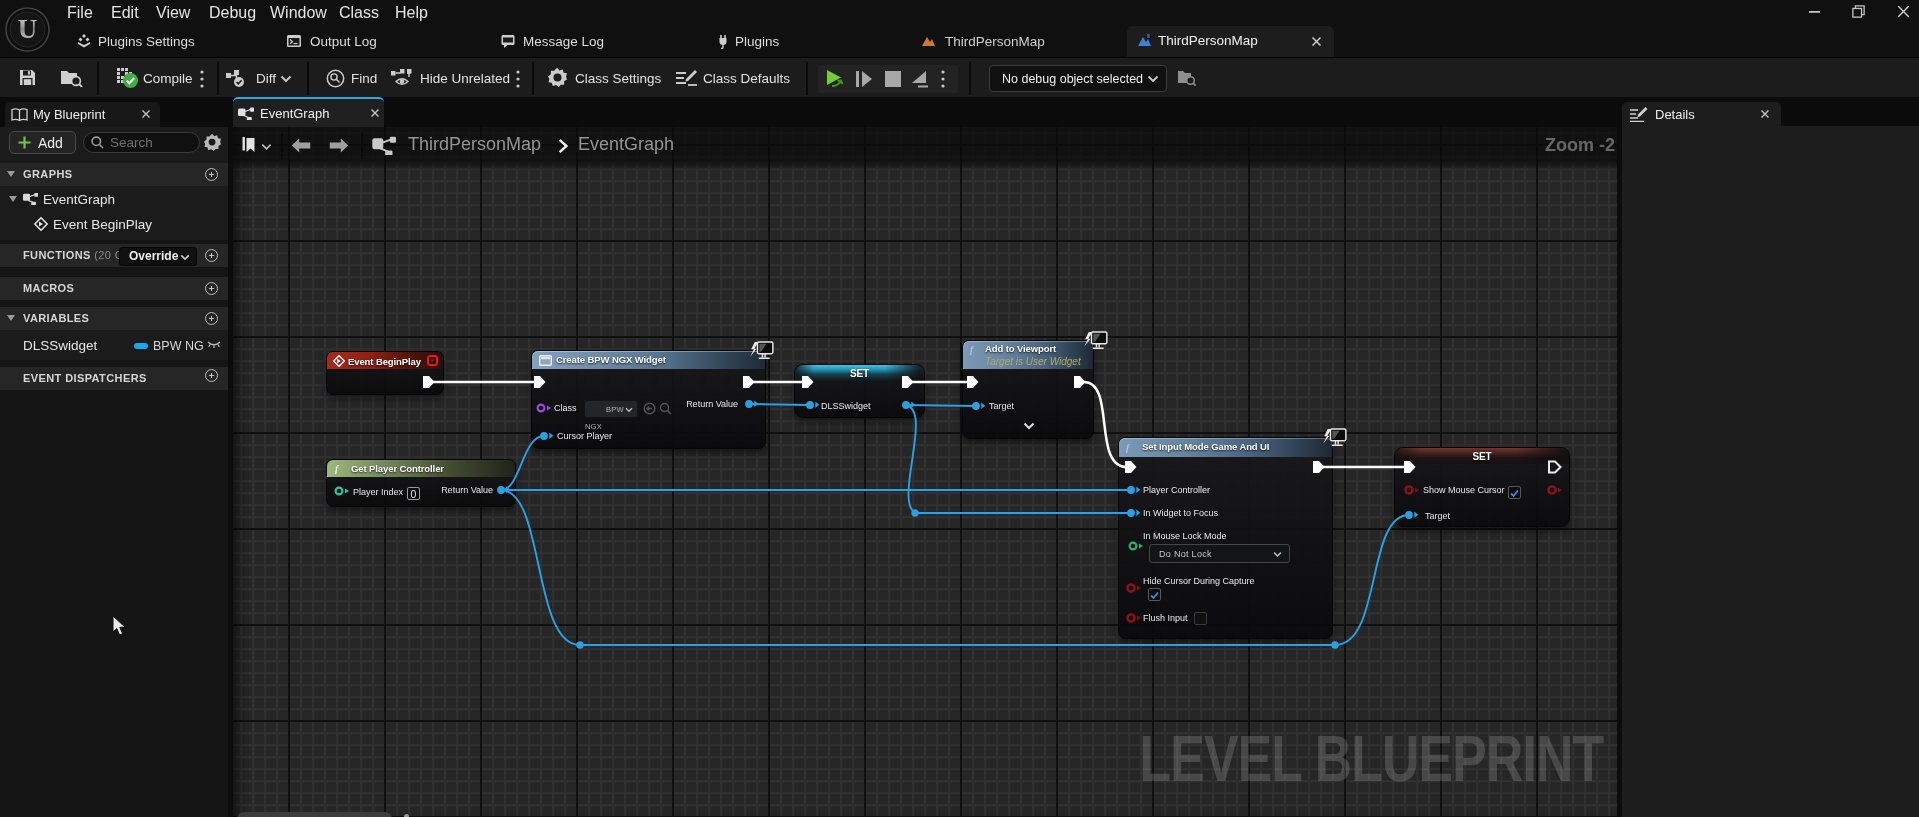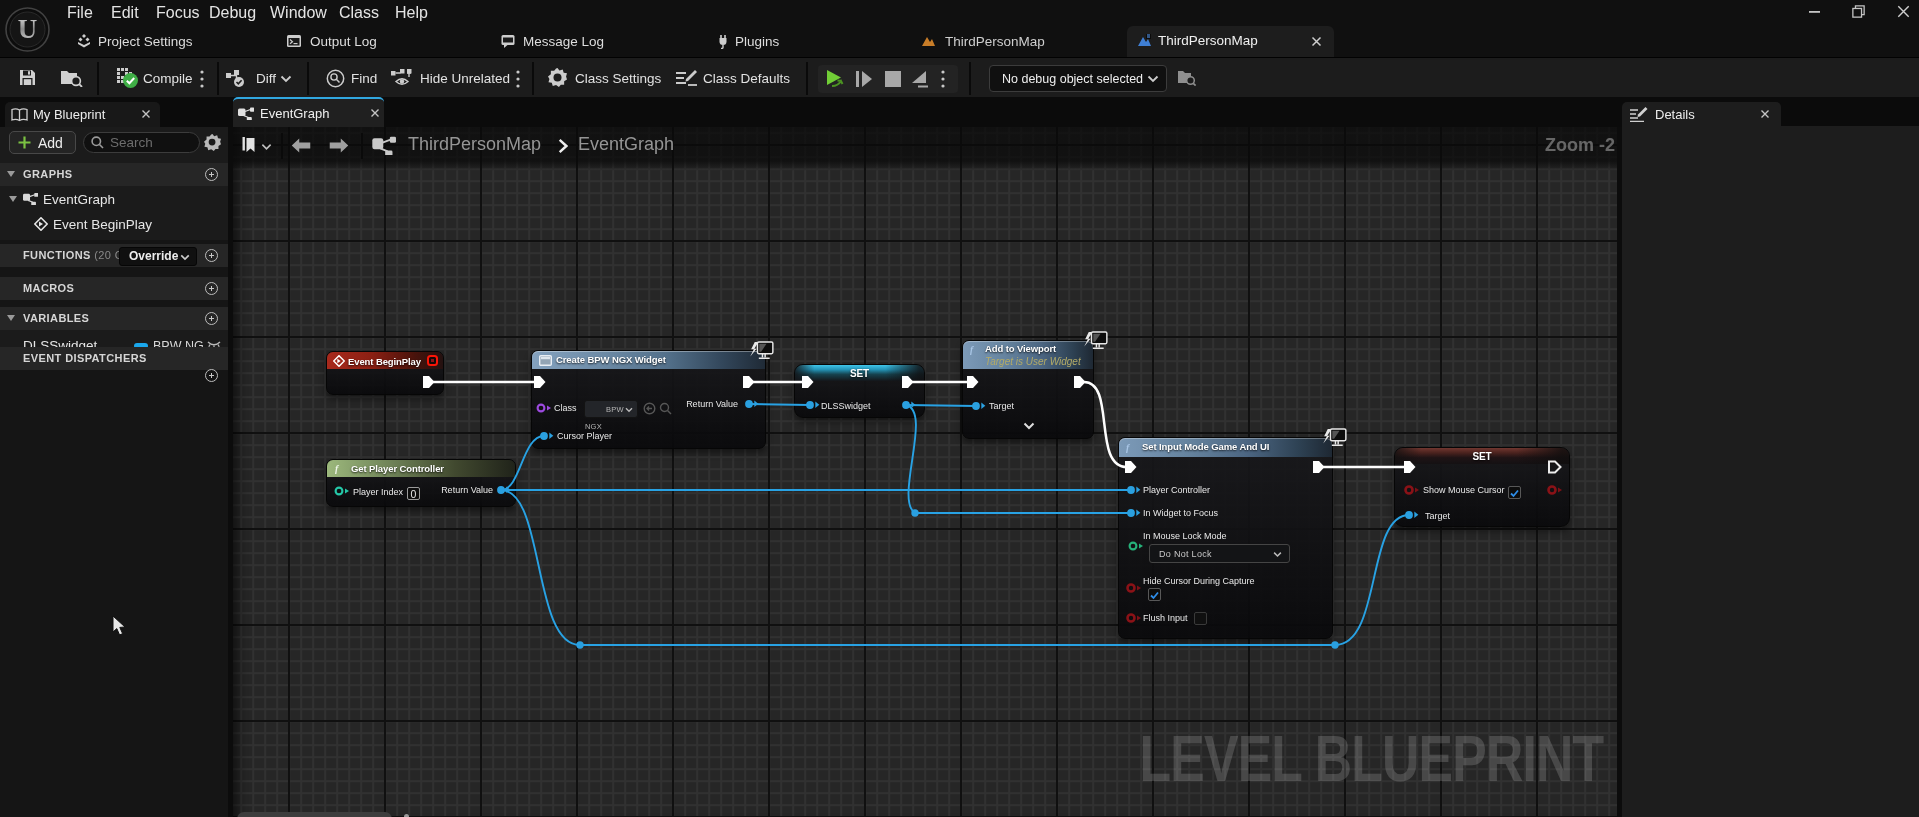--- a/index.html
+++ b/index.html
@@ -69,31 +69,31 @@
             <stop offset="0.5" stop-color="#8a8a8a"></stop>
             <stop offset="1" stop-color="#d8d8d8"></stop>
       </linearGradient>
         </defs>
       <circle cx="23.5" cy="23.5" r="21.5" fill="#0d0d0d" stroke="#424242" stroke-width="1.6"></circle>
       <circle cx="23.5" cy="23.5" r="17.5" fill="#151515" stroke="#2a2a2a" stroke-width="1"></circle>
       <text x="23.5" y="32" font-family="Liberation Serif, serif" font-size="27" font-weight="bold" fill="url(#ug)" text-anchor="middle">U</text>
     </svg>
     <div class="menuitem" style="left:67px">File</div>
     <div class="menuitem" style="left:111px">Edit</div>
-    <div class="menuitem" style="left:156px">Focus</div>
+    <div class="menuitem" style="left:156px">View</div>
     <div class="menuitem" style="left:209px">Debug</div>
     <div class="menuitem" style="left:270px">Window</div>
     <div class="menuitem" style="left:339px">Class</div>
     <div class="menuitem" style="left:395px">Help</div>
 
     <svg class="abs" style="left:76px;top:33px" width="16" height="16" viewBox="0 0 16 16">
       <path d="M8 1 L10 3 L8 5 L6 3 Z M4.5 4.5 L6.5 6.5 L4.5 8.5 L2.5 6.5 Z M11.5 4.5 L13.5 6.5 L11.5 8.5 L9.5 6.5 Z" fill="#cdcdcd"></path>
       <path d="M2 9 L8 12 L14 9 L14 11 L8 14.5 L2 11 Z" fill="#cdcdcd"></path>
     </svg>
-    <div class="trow" style="left:98px">Project Settings</div>
+    <div class="trow" style="left:98px">Plugins Settings</div>
     <svg class="abs" style="left:286px;top:33px" width="16" height="16" viewBox="0 0 16 16">
       <rect x="1" y="2" width="14" height="12" rx="1.5" fill="#cdcdcd"></rect>
       <rect x="2.5" y="5" width="11" height="7.5" fill="#1a1a1a"></rect>
       <path d="M4 6.5 L6.5 8.7 L4 10.8" stroke="#cdcdcd" stroke-width="1.2" fill="none"></path>
       <rect x="7.5" y="10" width="4" height="1.2" fill="#cdcdcd"></rect>
     </svg>
     <div class="trow" style="left:310px">Output Log</div>
     <svg class="abs" style="left:500px;top:33px" width="16" height="16" viewBox="0 0 16 16">
       <rect x="1.5" y="2" width="13" height="10" rx="1.5" fill="#cdcdcd"></rect>
       <rect x="3" y="4.5" width="10" height="5" fill="#1a1a1a"></rect>
@@ -344,21 +344,21 @@
     <div class="plusc" style="top:185px"></div>
     <div class="lrows" style="top:203px;height:30px"></div>
     <div class="lrowtxt" style="left:23px;top:211px">DLSSwidget</div>
     <div class="abs" style="left:134px;top:216px;width:14px;height:6px;background:#1aa7ec;border-radius:3px"></div>
     <div class="abs" style="left:153px;top:212px;color:#d8d8d8;font-size:12.5px">BPW NG</div>
     <svg class="abs" style="left:207px;top:214px" width="14" height="9" viewBox="0 0 14 9">
       <path d="M1 1 Q7 6.5 13 1" fill="none" stroke="#b9b9b9" stroke-width="1.5"></path>
       <path d="M3 3.5 L1.8 5.8 M7 4.4 L7 7 M11 3.5 L12.2 5.8" stroke="#b9b9b9" stroke-width="1.3"></path>
     </svg>
 
-    <div class="lsechead" style="top:220px"><span style="margin-left:23px">EVENT DISPATCHERS</span></div>
+    <div class="lsechead" style="top:240px"><span style="margin-left:23px">EVENT DISPATCHERS</span></div>
     <div class="plusc" style="top:242px"></div>
 
     <svg class="abs" style="left:112px;top:489px" width="16" height="22" viewBox="0 0 16 22">
       <path d="M1 0 L1 16 L4.8 12.6 L7.6 19 L10.6 17.6 L7.8 11.4 L13 11 Z" fill="#e8e8e8" stroke="#111" stroke-width="1"></path>
     </svg>
   </div>
   <div id="graph">
     <div id="bcrumb"></div>
     <div id="zoomlbl">Zoom -2</div>
     <div id="watermark">LEVEL BLUEPRINT</div>

